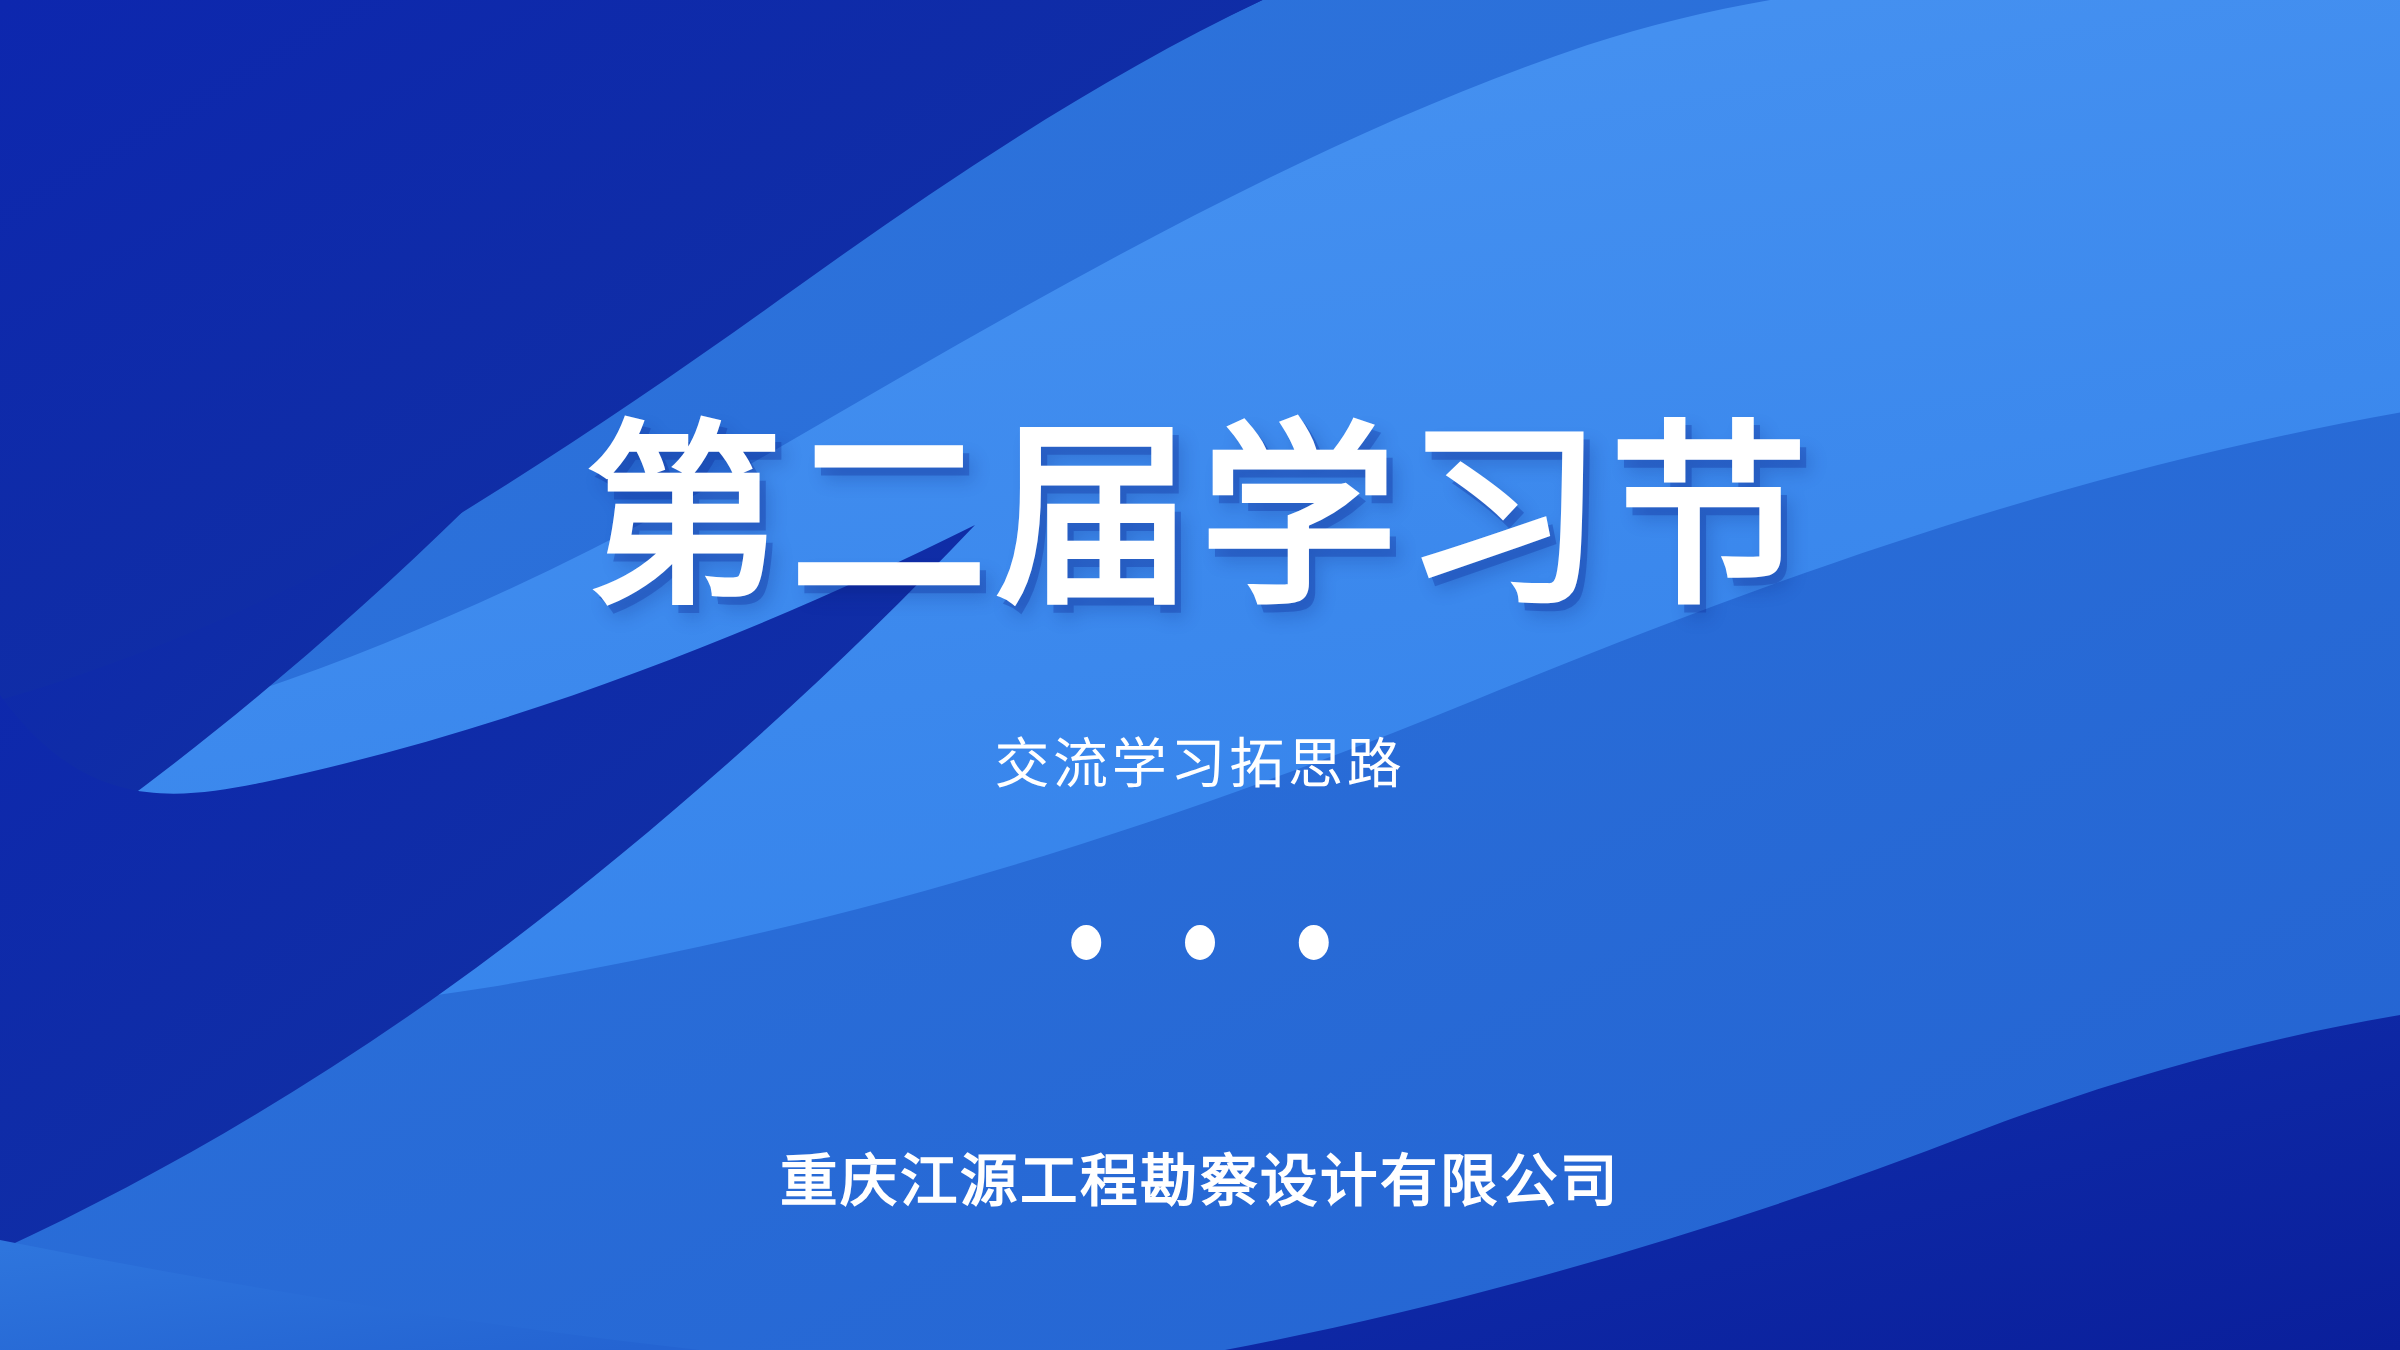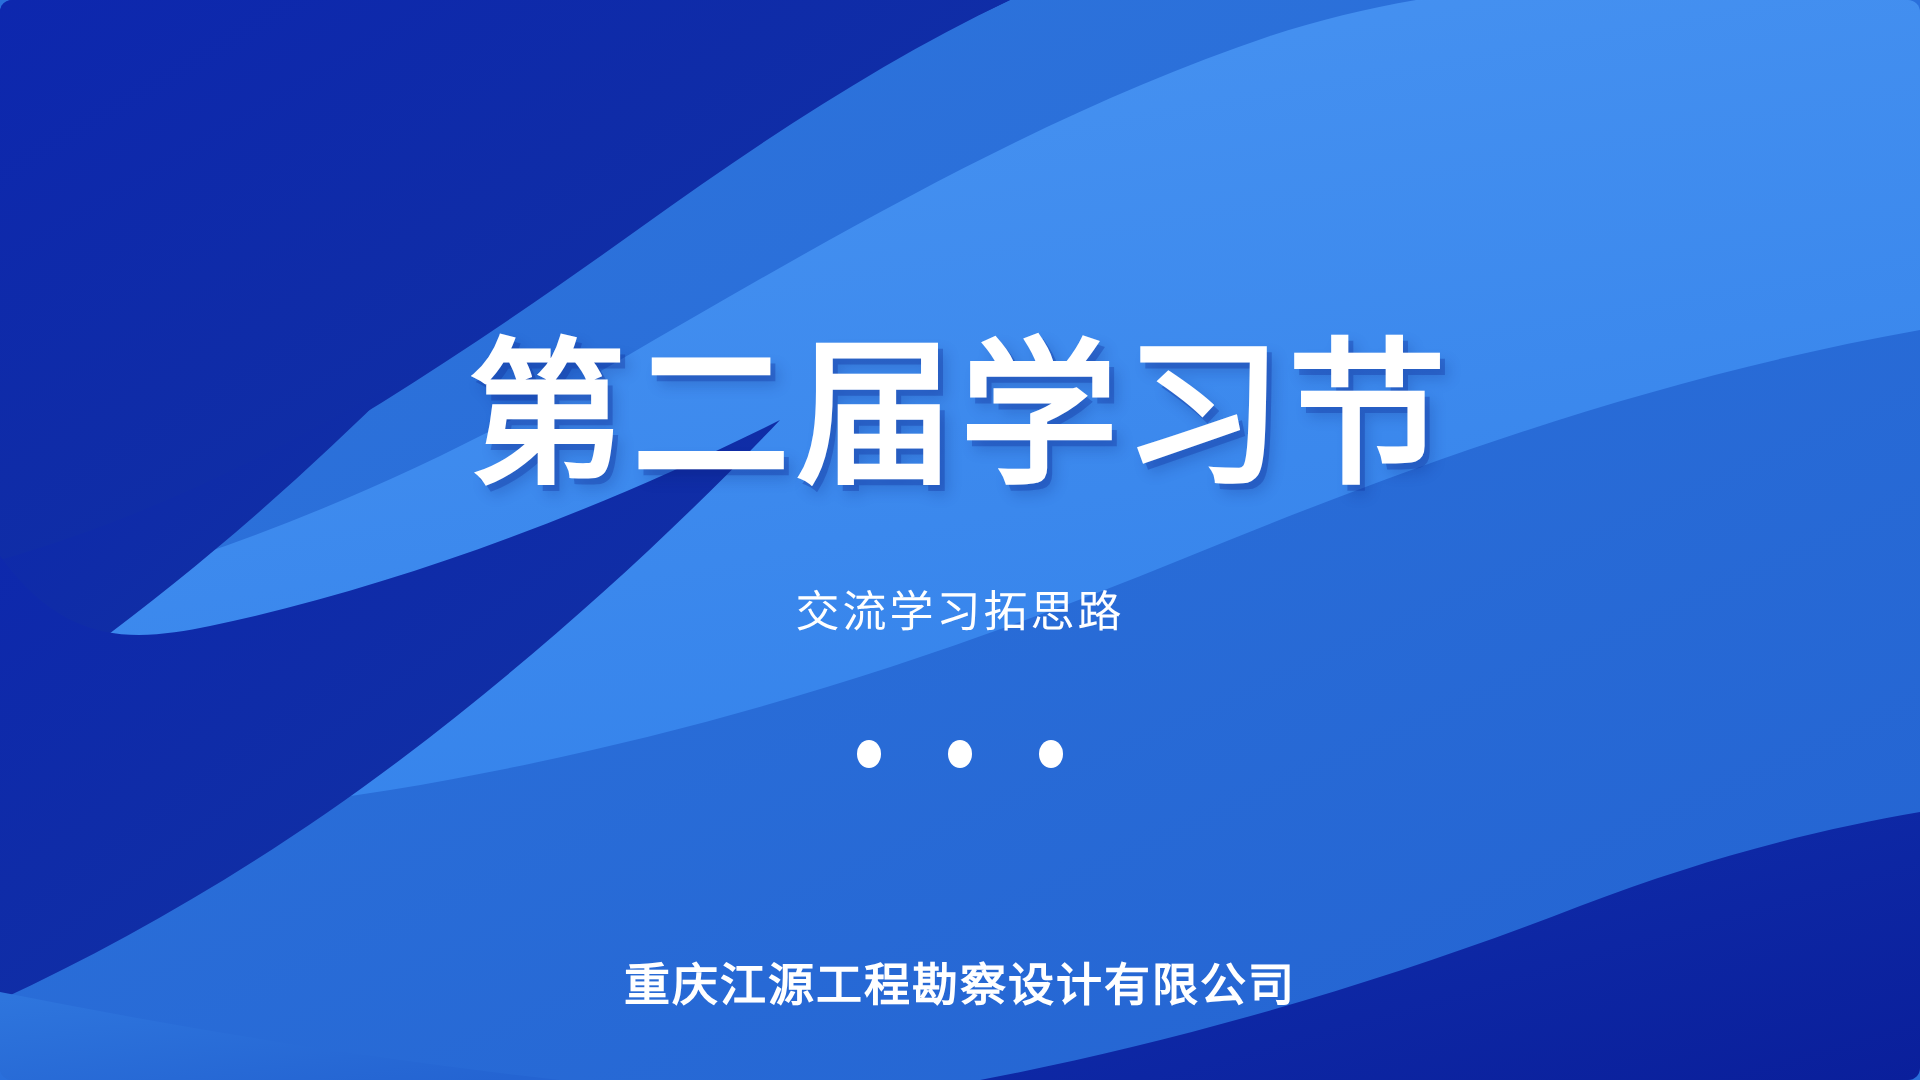--- a/index.html
+++ b/index.html
@@ -8,21 +8,20 @@
     padding: 0;
     background: #2A6FDB;
   }
   #poster {
     position: relative;
     width: 1920px;
     height: 1080px;
     overflow: hidden;
     background: #2A6FDB;
     font-family: "Liberation Sans", "DejaVu Sans", sans-serif;
-    border-radius: 12px;
   }
   #bg-layer {
     position: absolute;
     inset: 0;
     width: 1920px;
     height: 1080px;
     display: block;
   }
   .content {
     position: absolute;
@@ -88,21 +87,21 @@
   .dot {
     width: 24px;
     height: 28px;
     border-radius: 50%;
     background: #FFFFFF;
   }
 
   
   .company-wrap {
     position: absolute;
-    top: 948px;
+    top: 908px;
     left: 0;
     right: 0;
     text-align: center;
   }
   .company {
     display: inline-block;
     font-size: 46px;
     font-weight: 700;
     color: #FFFFFF;
     letter-spacing: 2px;

